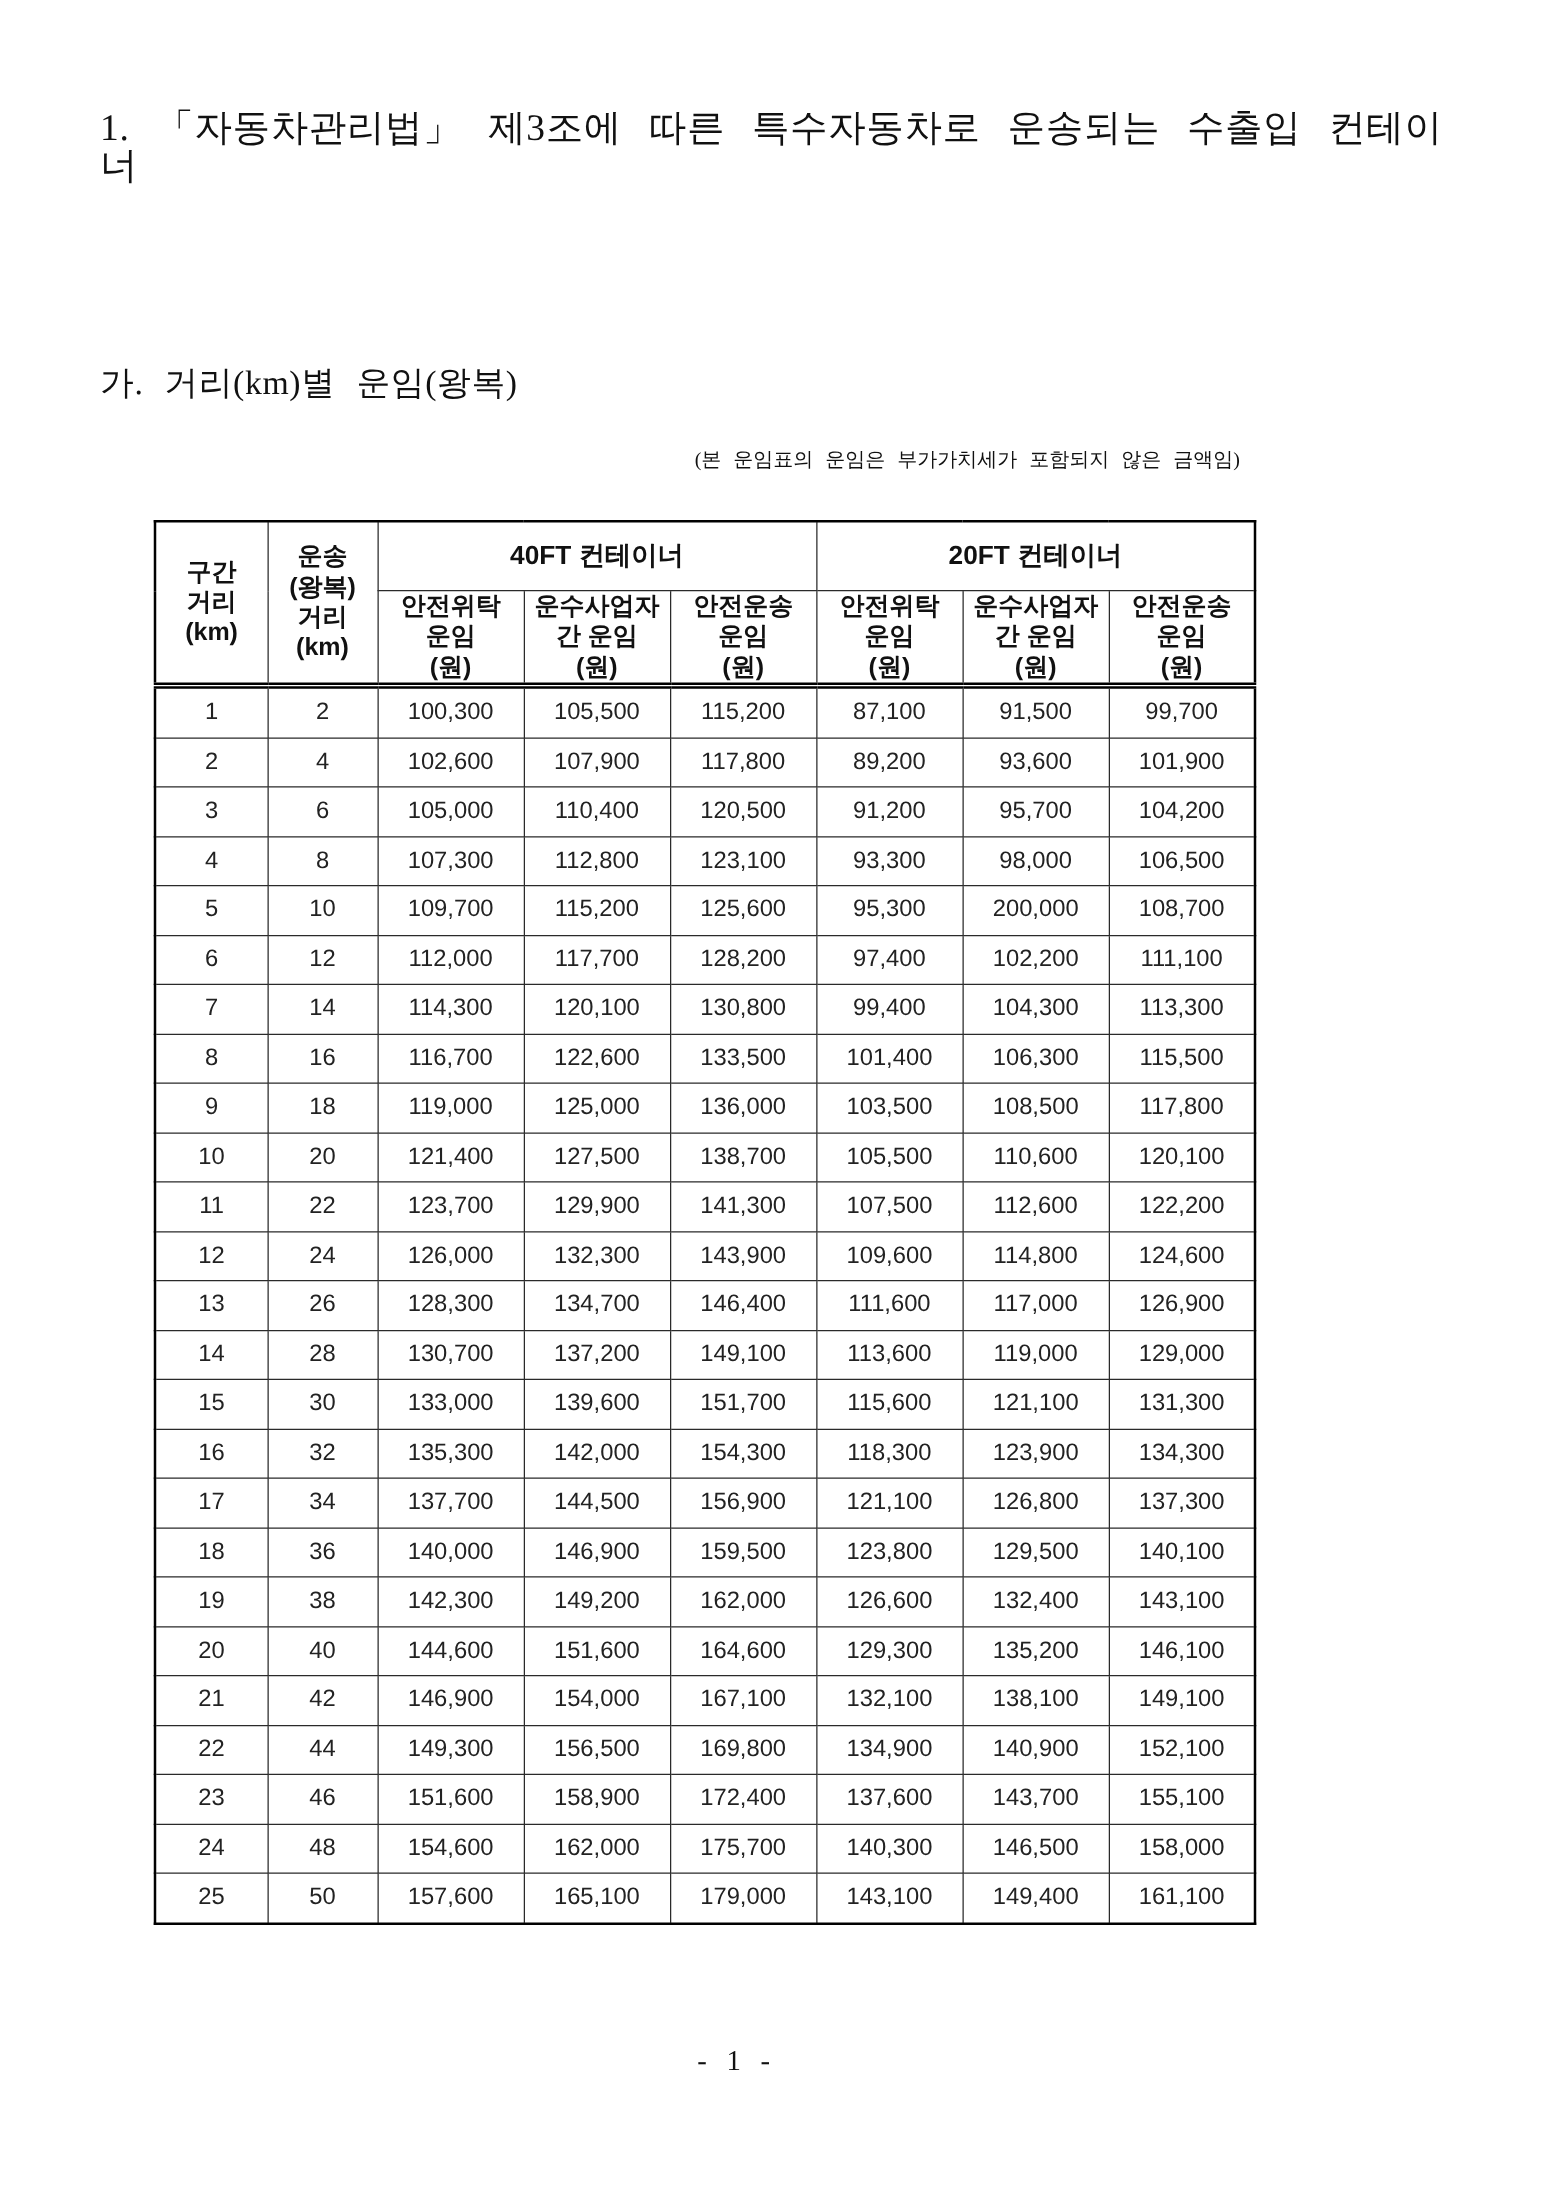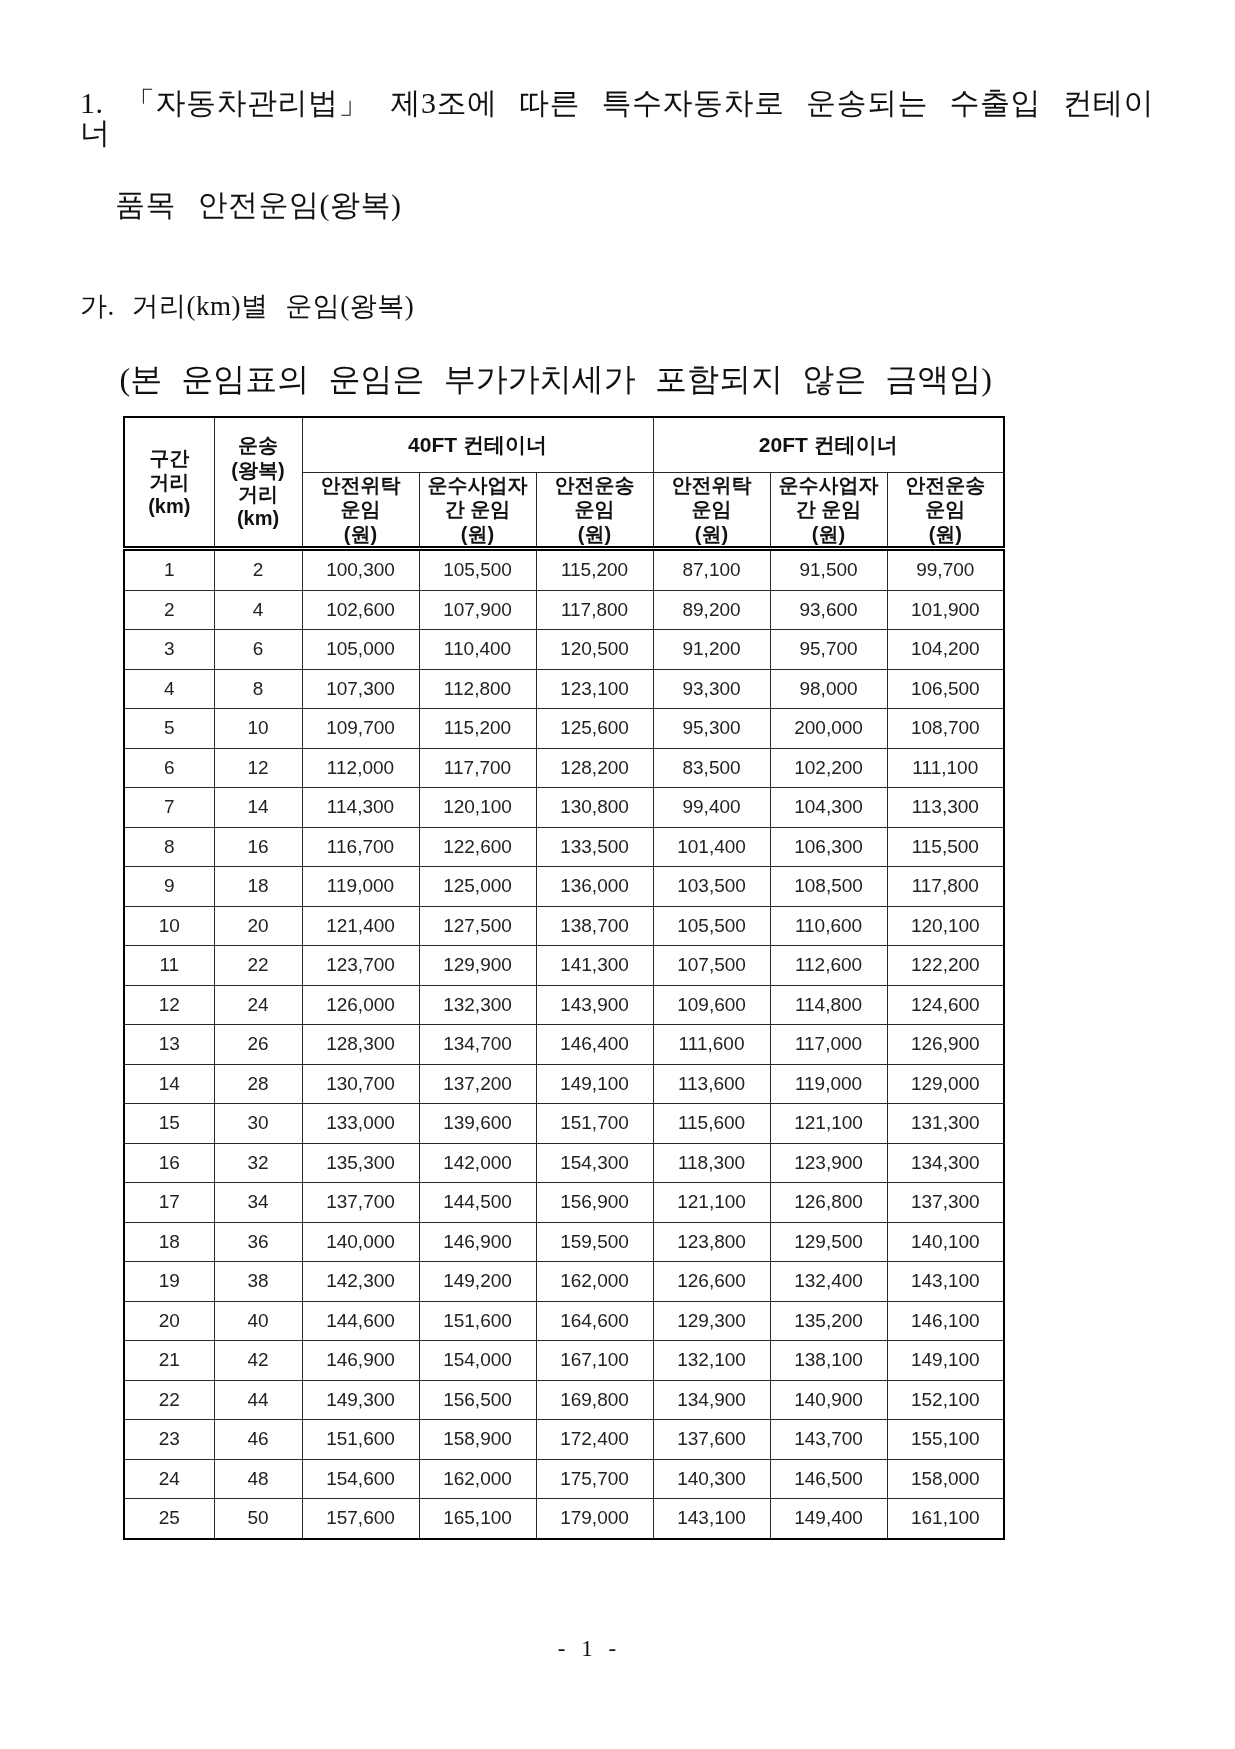--- a/index.html
+++ b/index.html
@@ -37,21 +37,21 @@
     font-size: 27px;
     word-spacing: 0.35em;
     letter-spacing: 0.5px;
   }
   .vat-note {
     position: absolute;
     left: 0;
     top: 358px;
     width: 992px;
     text-align: right;
-    font-size: 32px;
+    font-size: 16px;
     word-spacing: 0.35em;
   }
   table.fare-table {
     position: absolute;
     left: 95px;
     top: 416px;
     width: 880px;
     border-collapse: collapse;
     table-layout: fixed;
     font-family: "Liberation Sans", sans-serif;
@@ -91,21 +91,20 @@
     font-size: 23px;
     letter-spacing: 2px;
     word-spacing: 6px;
   }
 </style>
 </head>
 <body>
 
 <div class="doc-title">
   <span>1. 「자동차관리법」 제3조에 따른 특수자동차로 운송되는 수출입 컨테이너</span>
-  <span class="line2">품목 안전운임(왕복)</span>
 </div>
 
 <div class="section-heading">가. 거리(km)별 운임(왕복)</div>
 
 <div class="vat-note">(본 운임표의 운임은 부가가치세가 포함되지 않은 금액임)</div>
 
 <table class="fare-table">
   <colgroup>
     <col class="c-dist">
       <col class="c-trans">
@@ -199,21 +198,21 @@
         <td>95,300</td>
         <td>200,000</td>
         <td>108,700</td>
       </tr>
       <tr>
         <td>6</td>
         <td>12</td>
         <td>112,000</td>
         <td>117,700</td>
         <td>128,200</td>
-        <td>83,500</td>
+        <td>97,400</td>
         <td>102,200</td>
         <td>111,100</td>
       </tr>
       <tr>
         <td>7</td>
         <td>14</td>
         <td>114,300</td>
         <td>120,100</td>
         <td>130,800</td>
         <td>99,400</td>

